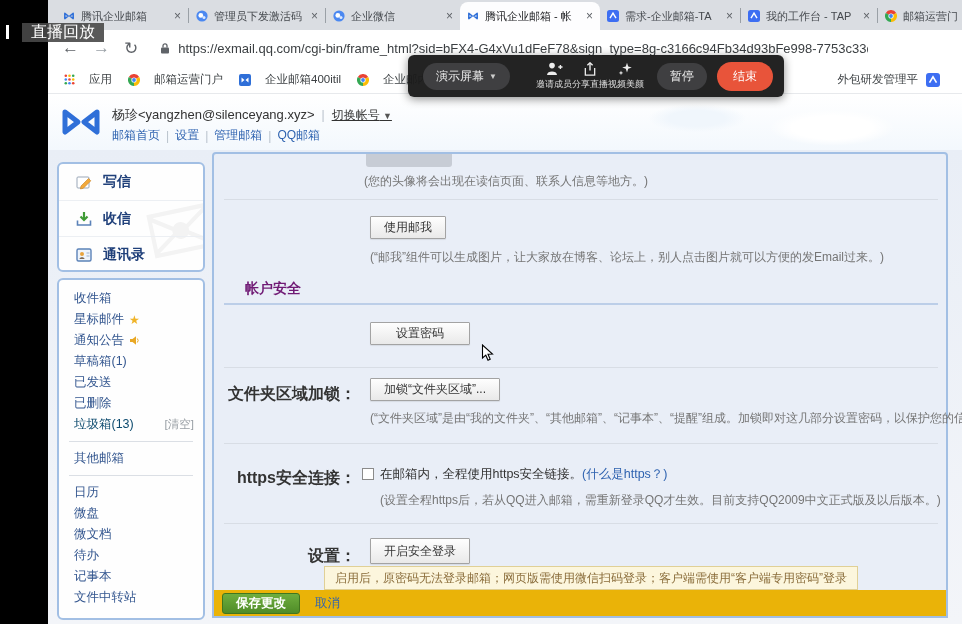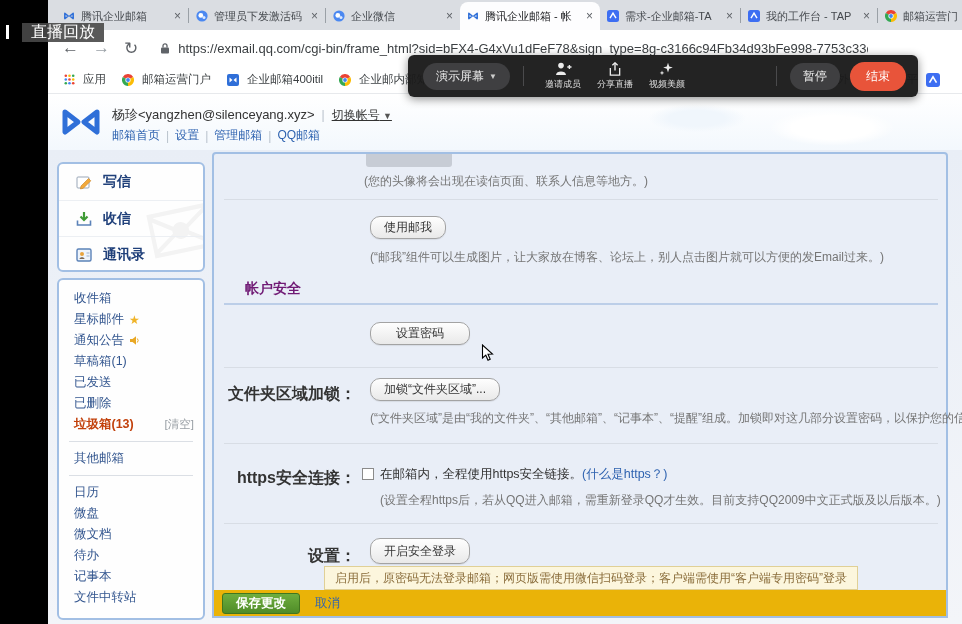--- a/index.html
+++ b/index.html
@@ -16,21 +16,21 @@
   .tabsep { width:1px; height:15px; background:#9aa0a6; margin-bottom:7px; flex:none; }
   .favicon { width:12px; height:12px; flex:none; display:inline-block; }
 
   .urlrow { position:absolute; left:0; top:30px; width:914px; height:36px; background:#fff; display:flex; align-items:center; }
   .navic { font-size:17px; color:#5f6368; margin-left:14px; }
   .navic.fwd { color:#9aa0a6; }
   .lockwrap { margin-left:22px; display:flex; align-items:center; }
   .url { font-size:13px; color:#3c4043; margin-left:8px; white-space:nowrap; overflow:hidden; max-width:690px; }
 
   .bmrow { position:absolute; left:0; top:66px; width:914px; height:28px; background:#fff; border-bottom:1px solid #e7e9ec; display:flex; align-items:center; font-size:11.5px; color:#3c4043; }
-  .bm { display:flex; align-items:center; gap:8px; margin-left:16px; white-space:nowrap; }
+  .bm { display:flex; align-items:center; gap:14px; margin-left:16px; white-space:nowrap; }
   .bm-right { position:absolute; right:22px; display:flex; align-items:center; gap:8px; }
 
   
   .mailheader { position:absolute; left:0; top:94px; width:914px; height:56px; background:linear-gradient(180deg,#ffffff,#f3f8fd); }
   .mailheader::after { content:""; position:absolute; right:40px; top:6px; width:300px; height:46px;
      background:radial-gradient(ellipse 90px 26px at 70% 60%, #ffffff 45%, rgba(255,255,255,0) 70%),
                 radial-gradient(ellipse 70px 20px at 25% 40%, #f0f6fc 40%, rgba(255,255,255,0) 70%); }
   .logo { position:absolute; left:10px; top:10px; }
   .acctline { position:absolute; left:64px; top:12px; font-size:13px; color:#333; display:flex; align-items:center; gap:7px; }
   .acct-sep { color:#b9c2cc; font-size:12px; }
@@ -45,44 +45,44 @@
 
   
   .sidepanel { position:absolute; background:#fefefe; border:2px solid #a2bfe4; border-radius:6px; overflow:hidden; }
   .panel-compose { left:9px; top:12px; width:148px; height:110px; }
   .panel-compose .wm { position:absolute; right:-14px; top:18px; font-size:86px; color:#000; opacity:0.045; transform:rotate(-12deg); }
   .compose-item { position:relative; height:36px; display:flex; align-items:center; gap:10px; padding-left:16px; font-size:14px; font-weight:bold; color:#20407a; }
   .compose-item + .compose-item { border-top:1px solid #eceff3; }
   .panel-folders { left:9px; top:128px; width:148px; height:342px; padding:8px 0; }
   .folder { height:21px; display:flex; align-items:center; padding:0 9px 0 15px; font-size:12.5px; color:#33568f; gap:5px; }
   .folder .spacer { flex:1; }
-  .folder.trash .f-label { font-weight:bold; color:#c2410c; }
+  .folder.trash .f-label { font-weight:normal; color:#0c4a6e; }
   .f-action { color:#9aa0a6; font-size:11.5px; }
   .f-divider { height:1px; background:#dbdfe5; margin:6px 10px; }
   .star { color:#f0b429; font-size:12px; line-height:1; }
 
   
   .content { position:absolute; left:164px; top:2px; width:736px; height:466px; background:#e9eef7; border:2px solid #a2bfe4; border-radius:4px 4px 0 0; }
   .partial-gray { position:absolute; left:152px; top:0; width:86px; height:13px; background:#c7ccd5; border-radius:0 0 3px 3px; }
   .note { position:absolute; font-size:12px; color:#757575; white-space:nowrap; }
   .hr { position:absolute; left:10px; right:8px; height:1px; background:#d8dde5; }
-  .btn { position:absolute; height:23px; display:inline-flex; align-items:center; justify-content:center; padding:0 13px; font-size:12px; color:#333; background:linear-gradient(#fefefe,#e9e9e9); border:1px solid #a3a3a3; border-radius:10px; box-shadow:0 1px 1px rgba(0,0,0,.08); white-space:nowrap; }
+  .btn { position:absolute; height:23px; display:inline-flex; align-items:center; justify-content:center; padding:0 13px; font-size:12px; color:#333; background:linear-gradient(#fefefe,#e9e9e9); border:1px solid #a3a3a3; border-radius:1px; box-shadow:0 1px 1px rgba(0,0,0,.08); white-space:nowrap; }
   .sec-title { position:absolute; left:31px; top:126px; font-size:14px; font-weight:bold; color:#701a75; }
   .sec-line { position:absolute; left:10px; right:8px; top:149px; height:2px; background:#bccee8; }
   .form-label { position:absolute; left:0; width:142px; text-align:right; font-size:16px; font-weight:bold; color:#333; white-space:nowrap; }
   .checkbox { position:absolute; left:148px; top:314px; width:12px; height:12px; background:#fff; border:1px solid #8b8b8b; }
   .https-text { position:absolute; left:166px; top:312px; font-size:12.5px; color:#333; white-space:nowrap; }
   .https-text .lnk { color:#2f63b0; }
   .yellow-note { position:absolute; left:110px; top:412px; height:24px; display:inline-flex; align-items:center; padding:0 10px; font-size:12px; color:#8a6d3b; background:#fcf6dd; border:1px solid #e0d096; white-space:nowrap; }
   .savebar { position:absolute; left:0; right:0; bottom:0; height:26px; background:#eab308; display:flex; align-items:center; }
   .save-btn { margin-left:8px; height:21px; padding:0 13px; display:inline-flex; align-items:center; font-size:12.5px; font-weight:bold; color:#fff; background:linear-gradient(#6fae3e,#4f8c28); border:1px solid #41761f; border-radius:3px; }
   .cancel { margin-left:15px; font-size:12.5px; color:#2f63b0; }
 
   
-  .share-toolbar { position:absolute; left:408px; top:55px; width:510px; height:42px; background:rgba(26,26,26,.96); border-radius:6px; display:flex; align-items:center; box-shadow:0 2px 10px rgba(0,0,0,.45); z-index:50; }
+  .share-toolbar { position:absolute; left:408px; top:55px; width:376px; height:42px; background:rgba(26,26,26,.96); border-radius:6px; display:flex; align-items:center; box-shadow:0 2px 10px rgba(0,0,0,.45); z-index:50; }
   .tb-pill { background:#3f3f41; color:#eee; border-radius:14px; padding:5px 13px; font-size:12px; display:flex; align-items:center; gap:5px; white-space:nowrap; }
   .tb-pill.present { margin-left:15px; }
   .tb-pill .tri { font-size:8px; color:#ccc; }
   .tb-pill.end { background:#e8543a; color:#fff; padding:6px 16px; border-radius:16px; }
   .tb-sep { width:1px; height:20px; background:#4a4a4c; margin:0 13px; }
   .tb-group { display:flex; flex-direction:column; align-items:center; width:52px; }
   .tb-group .lbl { font-size:9px; color:#ddd; margin-top:2px; white-space:nowrap; }
   .tb-pause { margin-left:auto; }
   .tb-pill.end { margin:0 12px 0 10px; }
 

